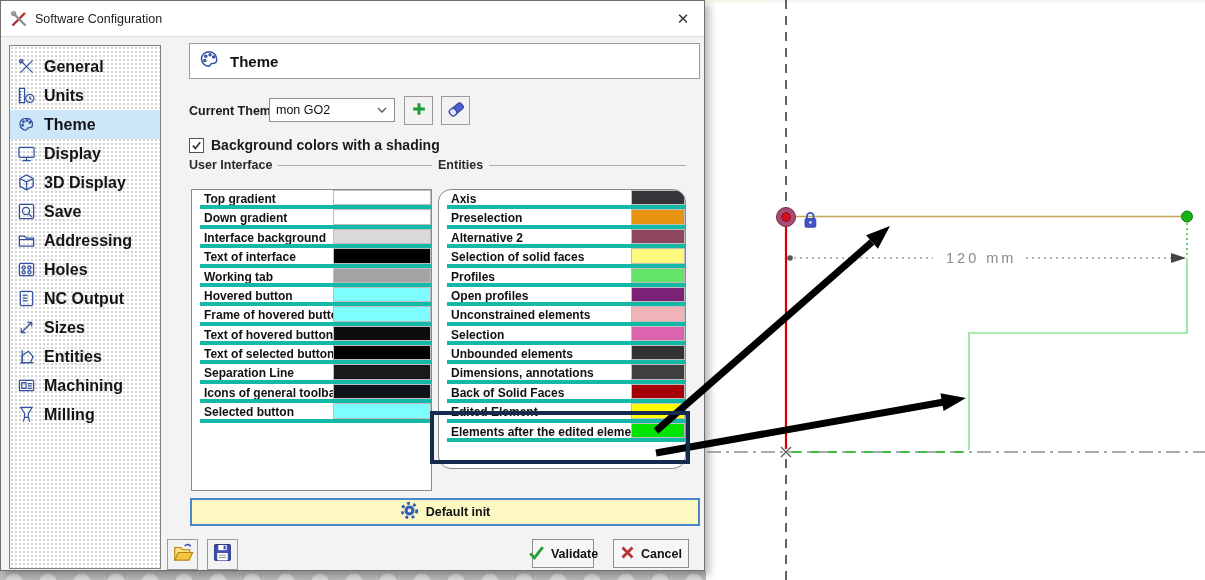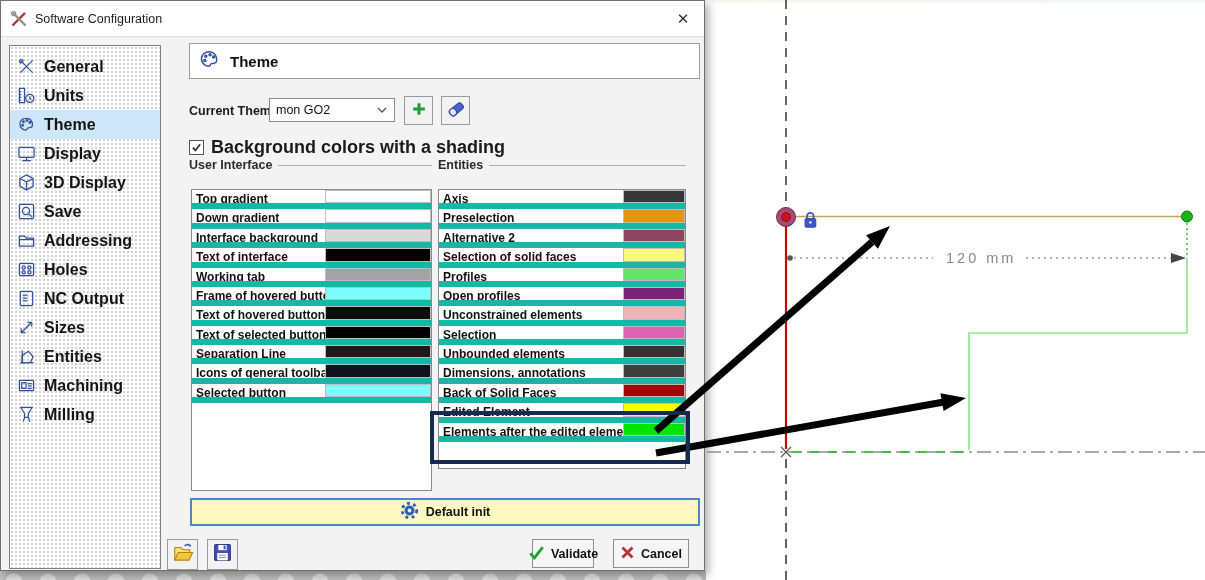--- a/index.html
+++ b/index.html
@@ -50,28 +50,28 @@
     font-size:12.5px;color:#111;padding-left:6px;
   }
   .dropdown .dd-chevron{margin-left:auto;margin-right:7px;}
   .sq-btn{
     position:absolute;width:29px;height:29px;box-sizing:border-box;background:#f2f2f2;
     border:1px solid #9a9a9a;display:flex;align-items:center;justify-content:center;
   }
   
   .chk-row{position:absolute;left:188px;top:136px;display:flex;align-items:center;gap:7px;}
   .chk-box{width:13px;height:13px;border:1px solid #555;background:#fff;display:flex;align-items:center;justify-content:center;}
-  .chk-label{font-size:18px;font-weight:600;color:#1a1a1a;}
+  .chk-label{font-size:14px;font-weight:600;color:#1a1a1a;}
   
   .group-hd{position:absolute;display:flex;align-items:center;gap:6px;}
   .group-hd .g-label{font-size:12.5px;font-weight:600;color:#2b2b2b;white-space:nowrap;}
   .group-hd .g-rule{flex:1;border-top:1px solid #adadad;height:0;}
   
   .clist{position:absolute;background:#fff;border:1px solid #8a8a8a;box-sizing:border-box;overflow:hidden;}
-  .crow{display:flex;height:19.38px;box-sizing:border-box;border-bottom:6px solid #14b8a6;}
+  .crow{display:flex;height:19.38px;box-sizing:border-box;border-bottom:4px solid #14b8a6;margin-left:8px;}
   .crow .lbl{font-size:12px;font-weight:600;color:#111;padding:2px 0 0 4px;white-space:nowrap;overflow:hidden;box-sizing:border-box;}
   .crow .sw{flex:1;box-shadow:inset 0 0 0 1px #bdbdbd;}
   .ui-list .lbl{flex:0 0 133px;}
   .ent-list .lbl{flex:0 0 184px;}
   
   .highlight-rect{
     position:absolute;left:430px;top:411px;width:260px;height:53px;box-sizing:border-box;
     border:4px solid #152a4e;z-index:6;pointer-events:none;
   }
   
@@ -369,20 +369,24 @@
       </div>
       <div class="crow">
         <span class="lbl">Text of interface</span>
         <span class="sw" style="background: rgb(0, 0, 0);"></span>
       </div>
       <div class="crow">
         <span class="lbl">Working tab</span>
         <span class="sw" style="background: rgb(163, 163, 163);"></span>
       </div>
       <div class="crow">
+        <span class="lbl">Hovered button</span>
+        <span class="sw" style="background: rgb(125, 253, 253);"></span>
+      </div>
+      <div class="crow">
         <span class="lbl">Frame of hovered button</span>
         <span class="sw" style="background: rgb(125, 253, 253);"></span>
       </div>
       <div class="crow">
         <span class="lbl">Text of hovered button</span>
         <span class="sw" style="background: rgb(13, 13, 13);"></span>
       </div>
       <div class="crow">
         <span class="lbl">Text of selected button</span>
         <span class="sw" style="background: rgb(0, 0, 0);"></span>
@@ -393,21 +397,21 @@
       </div>
       <div class="crow">
         <span class="lbl">Icons of general toolbar</span>
         <span class="sw" style="background: rgb(16, 19, 28);"></span>
       </div>
       <div class="crow">
         <span class="lbl">Selected button</span>
         <span class="sw" style="background: rgb(125, 253, 253);"></span>
       </div>
     </div>
-  <div class="clist ent-list" style="left:437px;top:188px;width:248px;height:280px;">
+  <div class="clist ent-list" style="left:437px;top:188px;width:248px;height:280px;border-radius:13px;">
       <div class="crow">
         <span class="lbl">Axis</span>
         <span class="sw" style="background: rgb(53, 53, 58);"></span>
       </div>
       <div class="crow">
         <span class="lbl">Preselection</span>
         <span class="sw" style="background: rgb(230, 148, 15);"></span>
       </div>
       <div class="crow">
         <span class="lbl">Alternative 2</span>

